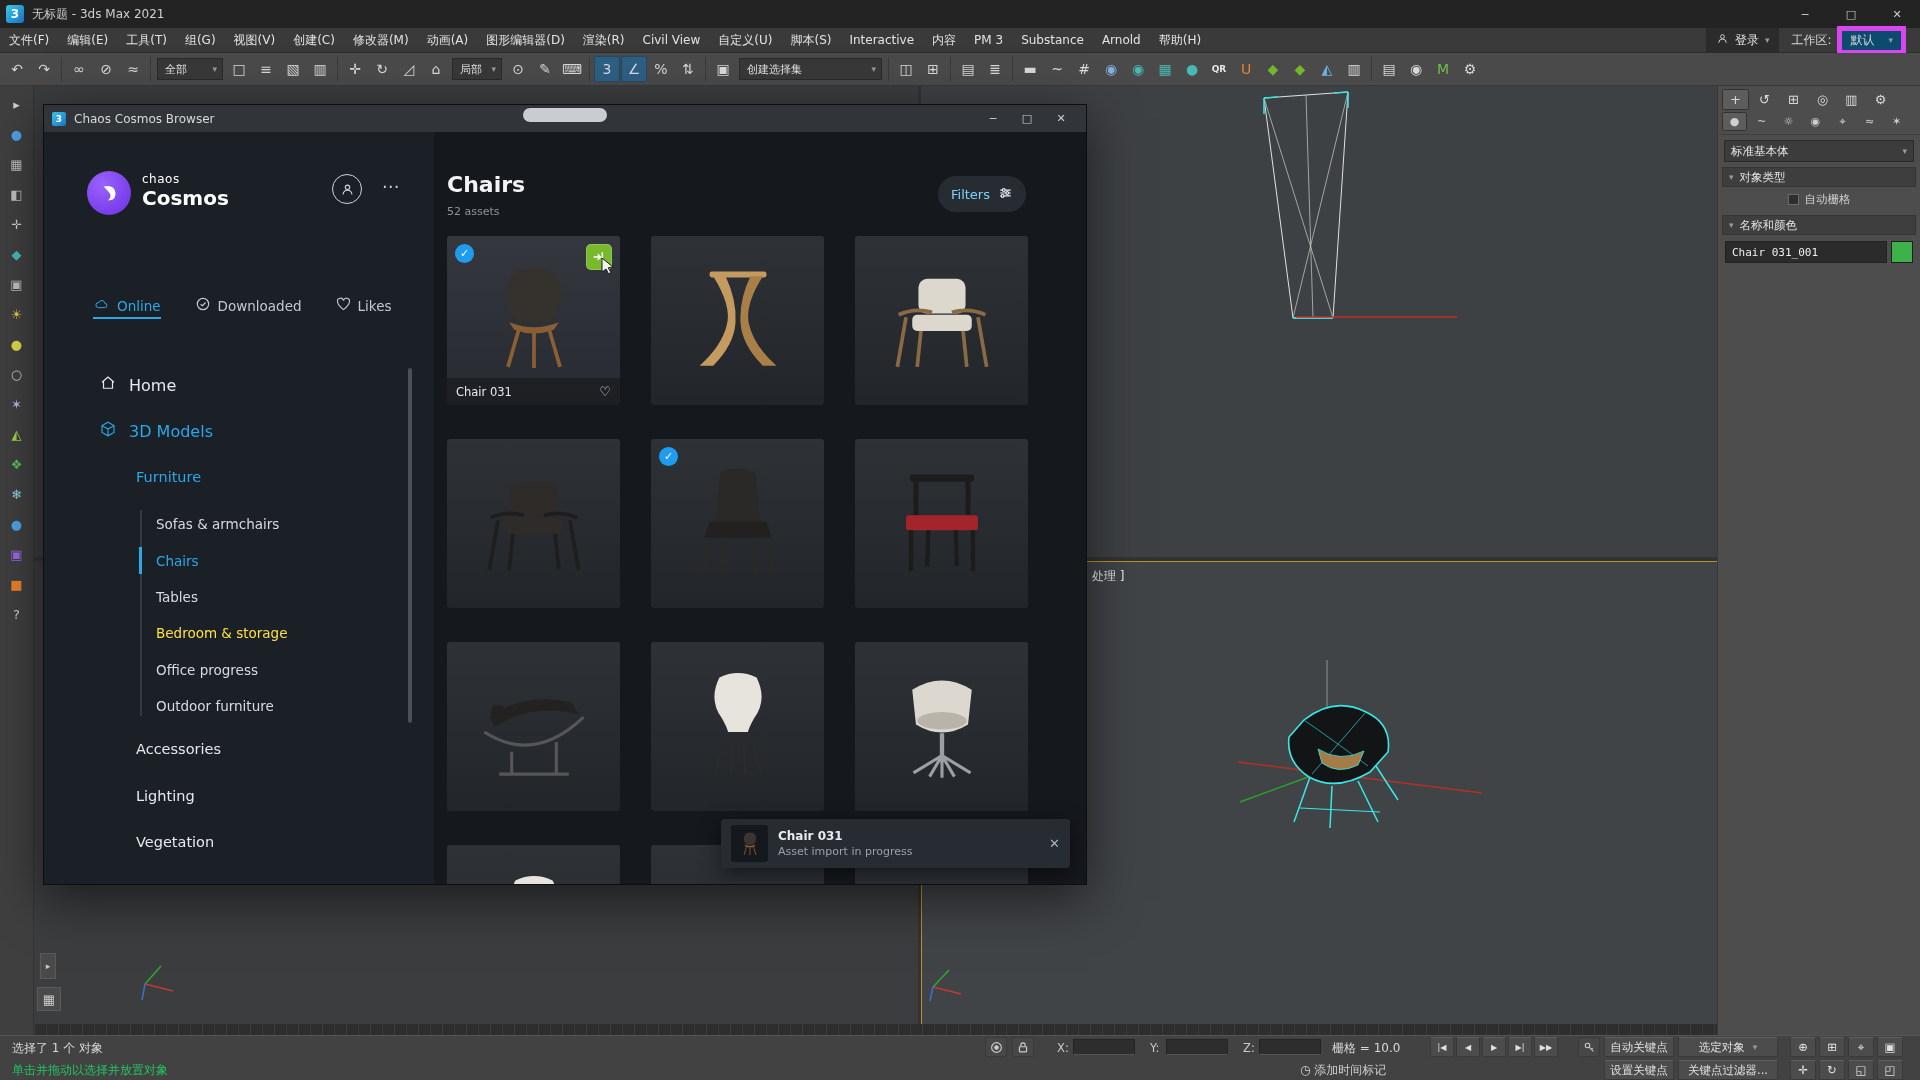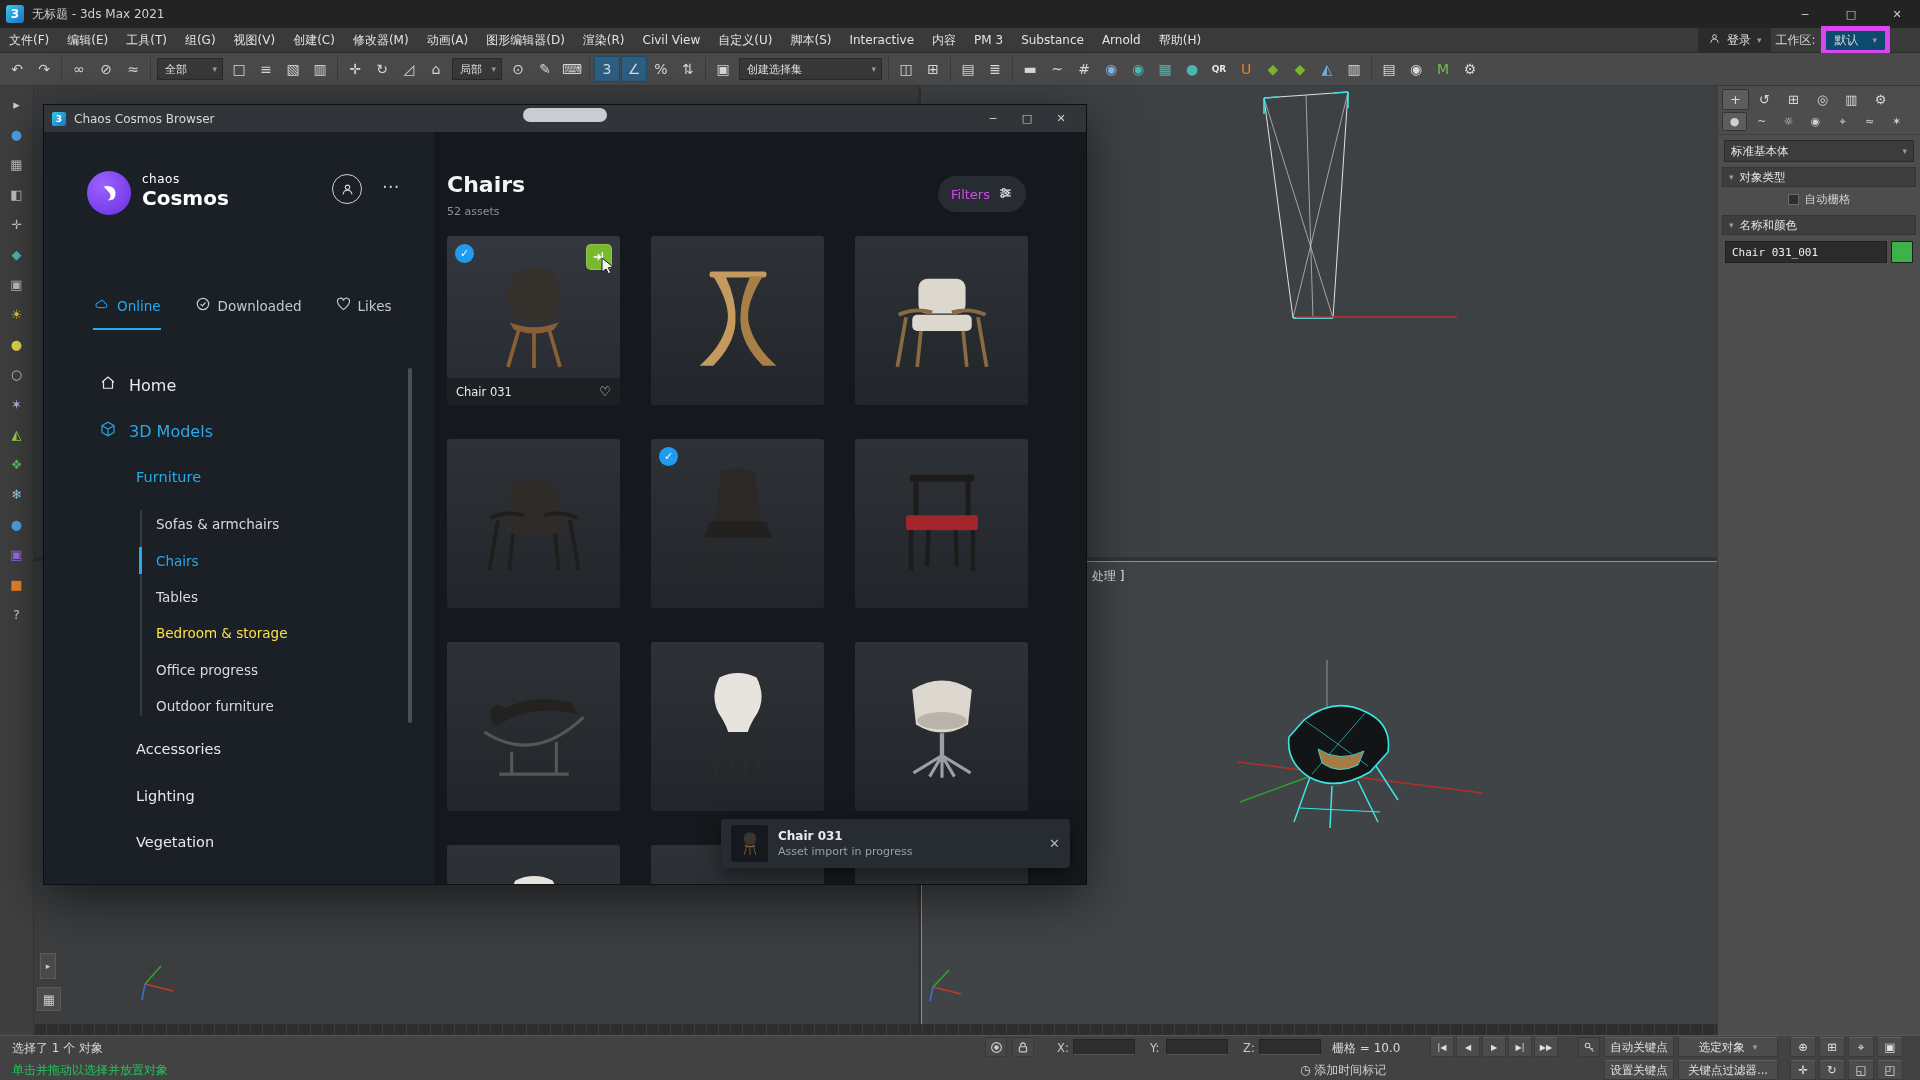--- a/index.html
+++ b/index.html
@@ -7,21 +7,21 @@
 body{position:relative;background:#3a3a3a;font-family:"DejaVu Sans","Liberation Sans",sans-serif;color:#ddd}
 
 .titlebar{position:absolute;left:0;top:0;width:1920px;height:28px;background:#232323;display:flex;align-items:center;z-index:6}
 .app-logo{width:18px;height:18px;margin:0 8px 0 6px;border-radius:3px;background:linear-gradient(135deg,#38c8e8,#1a6fc4);color:#fff;font-size:12px;font-weight:bold;display:flex;align-items:center;justify-content:center}
 .app-title{font-size:12px;color:#cfcfcf}
 .win-controls{margin-left:auto;display:flex;height:100%}
 .win-btn{width:46px;display:flex;align-items:center;justify-content:center;font-size:11px;color:#cfcfcf}
 
 .menubar{position:absolute;top:28px;left:0;width:1920px;height:25px;background:#3a3a3a;display:flex;align-items:center;border-bottom:1px solid #2c2c2c;z-index:6}
 .menu-item{padding:0 9px;font-size:12px;color:#e2e2e2;height:100%;display:flex;align-items:center;white-space:nowrap}
-.menu-right{margin-left:auto;display:flex;align-items:center;gap:4px;padding-right:30px;height:100%}
+.menu-right{margin-left:auto;display:flex;align-items:center;gap:12px;padding-right:14px;height:100%}
 .login-box{display:flex;align-items:center;gap:6px;background:#2b2b2b;height:100%;padding:0 10px;font-size:12px;color:#e0e0e0}
 .workspace{display:flex;align-items:center;gap:6px;font-size:12px;color:#d6d6d6}
 .ws-dd{background:#0c4a6e;border:5px solid #d946ef;padding:1px 8px;display:flex;gap:14px;align-items:center}
 .dd-arr{font-size:9px;color:#9a9a9a}
 
 .toolbar{position:absolute;top:53px;left:0;width:1920px;height:33px;background:#4a4a4a;display:flex;align-items:center;padding:0 4px;gap:1px;border-bottom:1px solid #383838;z-index:6}
 .ticon{width:26px;height:26px;display:flex;align-items:center;justify-content:center;font-size:14px;color:#d8d8d8;border-radius:2px;flex:0 0 auto}
 .ticon.active{background:#2d5f83;box-shadow:inset 0 0 0 1px #1f4a68}
 .tsep{width:1px;height:24px;background:#3a3a3a;margin:0 3px;flex:0 0 auto}
 .tdd{height:22px;background:#383838;border:1px solid #2a2a2a;display:flex;align-items:center;font-size:11px;color:#e0e0e0;padding:0 5px 0 7px;margin:0 2px;flex:0 0 auto}
@@ -75,29 +75,29 @@
 .cos-body{position:absolute;left:0;top:27px;right:0;bottom:0;overflow:hidden;display:flex}
 .cos-side{width:390px;background:#1b1f26;position:relative;flex:0 0 auto}
 .cos-main{flex:1;background:#15181d;position:relative}
 .brand-logo{position:absolute;left:43px;top:39px;width:44px;height:44px;border-radius:50%;background:radial-gradient(circle at 35% 30%,#9a63ff,#6a2fe0);display:flex;align-items:center;justify-content:center}
 .brand-small{position:absolute;left:98px;top:40px;font-size:12px;color:#fff;letter-spacing:.5px}
 .brand-big{position:absolute;left:98px;top:54px;font-size:20px;font-weight:bold;color:#fff}
 .user-circle{position:absolute;left:288px;top:42px;width:30px;height:30px;border:1.5px solid #cfd4d9;border-radius:50%;display:flex;align-items:center;justify-content:center;color:#cfd4d9}
 .side-dots{position:absolute;left:338px;top:44px;font-size:17px;color:#cfd4d9;letter-spacing:2px}
 .search{position:absolute;left:40px;top:97px;width:333px;height:44px;background:#262a31;border-radius:6px;display:flex;align-items:center;gap:10px;padding:0 14px;color:#8d949c;font-size:14px}
 .cos-tabs{position:absolute;left:49px;top:164px;display:flex;gap:34px}
-.cos-tab{display:flex;align-items:center;gap:7px;font-size:13.5px;color:#c3c9cf;padding-bottom:13px;border-bottom:2px solid transparent}
+.cos-tab{display:flex;align-items:center;gap:7px;font-size:13.5px;color:#c3c9cf;padding-bottom:2px;border-bottom:2px solid transparent}
 .cos-tab.active{color:#2ba8e8;border-bottom-color:#2ba8e8}
 .nav-item{position:absolute;display:flex;align-items:center;gap:12px;color:#e6e9ec;white-space:nowrap}
 .nav-line{position:absolute;left:96px;top:378px;width:2px;height:206px;background:#343a42}
 .nav-line-active{position:absolute;left:95px;top:415px;width:3px;height:27px;background:#2ba8e8}
 .side-scroll{position:absolute;left:364px;top:236px;width:4px;height:355px;background:#4a5058;border-radius:2px}
 .cos-h-title{position:absolute;left:13px;top:40px;font-size:22px;font-weight:bold;color:#f1f3f5}
 .cos-count{position:absolute;left:13px;top:73px;font-size:11px;color:#8d949c}
-.filters-btn{position:absolute;left:504px;top:44px;width:88px;height:36px;border-radius:18px;background:#272c33;display:flex;align-items:center;justify-content:center;gap:8px;font-size:13px;color:#d946ef}
+.filters-btn{position:absolute;left:504px;top:44px;width:88px;height:36px;border-radius:18px;background:#272c33;display:flex;align-items:center;justify-content:center;gap:8px;font-size:13px;color:#7dd3fc}
 .tiles{position:absolute;left:13px;top:104px;width:581px;display:grid;grid-template-columns:repeat(3,173px);gap:34px 31px}
 .tile{width:173px;height:169px;border-radius:3px;background:linear-gradient(180deg,#2e3237,#22252a);position:relative;overflow:hidden}
 .tile.hover{background:linear-gradient(180deg,#34383e,#272a30)}
 .tile svg.chair{position:absolute;left:50%;top:50%;transform:translate(-50%,-52%);display:block}
 .tile-label{position:absolute;left:0;right:0;bottom:0;height:27px;background:rgba(15,17,20,.45);display:flex;align-items:center;padding:0 9px;font-size:11.5px;color:#e9ecef}
 .tile-heart{margin-left:auto;color:#d6dade;font-size:13px}
 .tile-check{position:absolute;left:8px;top:8px;width:19px;height:19px;border-radius:50%;background:#1f9cf0;color:#fff;font-size:11px;display:flex;align-items:center;justify-content:center}
 .import-btn{position:absolute;right:8px;top:8px;width:26px;height:26px;border-radius:5px;background:#79b92e;display:flex;align-items:center;justify-content:center;box-shadow:inset 0 0 0 1px rgba(255,255,255,.18)}
 .cursorp{position:absolute;right:-4px;top:13px;z-index:2}
 .toast{position:absolute;left:287px;top:687px;width:349px;height:49px;background:#272c33;border-radius:4px;box-shadow:0 6px 20px rgba(0,0,0,.5);display:flex;align-items:center;padding:0 10px;gap:10px;z-index:5}

